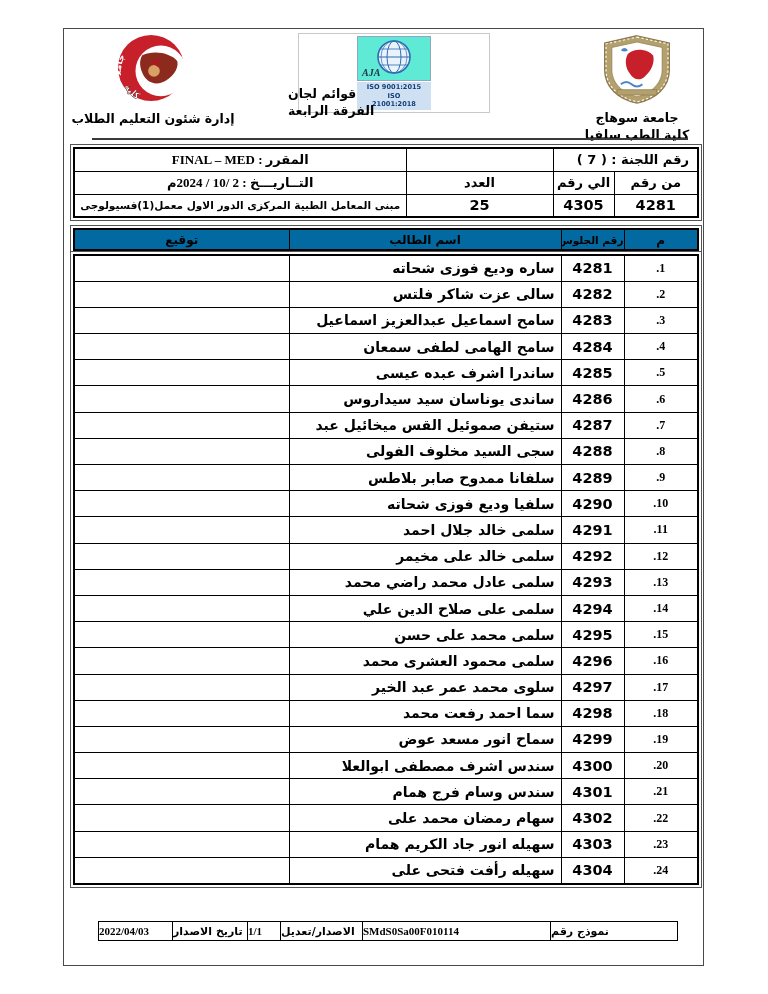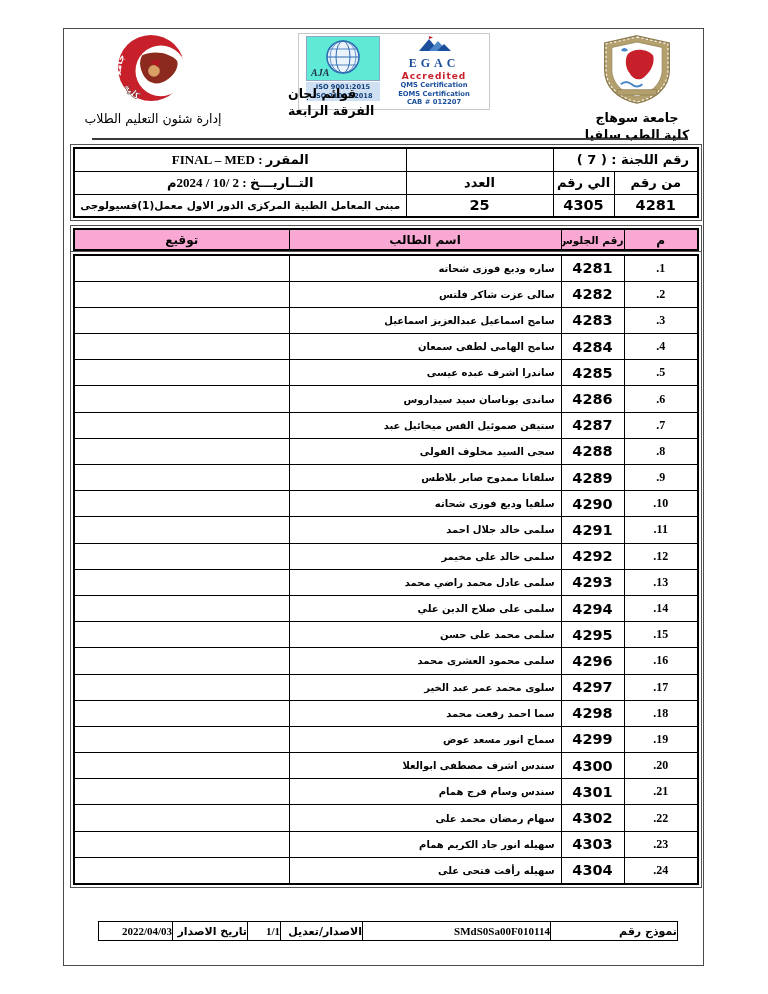--- a/index.html
+++ b/index.html
@@ -9,60 +9,60 @@
     font-family:"DejaVu Sans", sans-serif; color:#000; overflow:hidden; direction:rtl;
   }
   .frame {
     position:absolute; left:63px; top:28px; width:641px; height:938px;
     border:1.5px solid #4a4a4a;
   }
   
   .univ-block { position:absolute; left:572px; top:34px; width:130px; text-align:center; }
   .univ-text { font-weight:bold; font-size:12.5px; line-height:15px; margin-top:2px; }
   .dept-block { position:absolute; left:68px; top:32px; width:170px; text-align:center; }
-  .dept-text { font-weight:normal; font-size:12.5px; margin-top:3px; }
+  .dept-text { font-weight:bold; font-size:12.5px; margin-top:3px; }
   .certs { position:absolute; left:298px; top:33px; width:192px; display:flex; gap:6px;
            align-items:flex-start; justify-content:center; border:1px solid #c9c9c9;
            background:#fff; padding:2px 4px; }
   .egac-box { width:96px; text-align:center; }
   .egac-name { color:#1b4f9c; font-weight:bold; font-size:12px; letter-spacing:4px;
                font-family:"Liberation Serif","DejaVu Serif",serif; }
   .egac-acc { color:#c8202b; font-weight:bold; font-size:9px; letter-spacing:1px; }
   .egac-line { color:#1b4f9c; font-weight:bold; font-size:6.8px; line-height:8.5px; }
   .aja-box { width:74px; text-align:center; }
   .aja-frame { border:1px solid #8fa6c6; padding:1px 0 0; background:#5eead4; position:relative; }
   .aja-name { position:absolute; left:4px; bottom:2px; font-weight:bold; font-style:italic;
               font-size:10px; color:#23344e; font-family:"Liberation Serif","DejaVu Serif",serif; }
   .iso-strip { background:#cfe0f2; color:#123d7a; font-weight:bold; font-size:6.6px;
-               line-height:8.5px; margin-top:1px; padding:1px 0; direction:ltr; }
+               line-height:8.5px; margin-top:1px; padding:1px 8px; direction:ltr; }
   .center-titles { position:absolute; left:288px; top:86px; width:212px; text-align:left;
                    font-weight:bold; font-size:12.5px; line-height:16.5px; }
   .hdr-sep { position:absolute; left:92px; top:138px; width:596px; border-top:2px solid #3a3a3a; }
   
   table { border-collapse:collapse; table-layout:fixed; direction:rtl; }
   .dbl { box-shadow:0 0 0 2px #fff, 0 0 0 3px #555; }
   .info-table { position:absolute; left:73px; top:147px; width:624px; border:2px solid #000; }
   .info-table td { border:1px solid #000; height:23px; text-align:center;
                    font-weight:bold; font-size:13px; overflow:hidden; white-space:nowrap; }
   .cell-right { text-align:right !important; padding-right:8px; }
   .serif-mix { font-family:"Liberation Serif","DejaVu Sans",serif; }
   .loc-cell { font-size:10.5px !important;margin-top:35px; }
   .num-cell { font-size:14.5px !important; font-family:"DejaVu Sans",sans-serif; }
   .hdr-table { position:absolute; left:73px; top:228px; width:624px; border:2px solid #000; }
-  .hdr-table td { border:1px solid #000; height:21px; background:#f9a8d4; text-align:center;
+  .hdr-table td { border:1px solid #000; height:21px; background:#0369a1; text-align:center;
                   font-weight:bold; font-size:12px; overflow:hidden; white-space:nowrap; }
   .hdr-seat { font-size:10.5px !important; }
   .data-table { position:absolute; left:73px; top:254px; width:624px; border:2px solid #000; }
   .data-table td { border:1px solid #000; height:26.2px; overflow:hidden; white-space:nowrap; }
   .td-serial { text-align:center; font-weight:bold; font-size:12px;
                font-family:"Liberation Serif","DejaVu Sans",serif; }
   .td-seat { text-align:center; font-weight:bold; font-size:14.5px; }
-  .td-name { text-align:right; padding-right:6px; font-size:10px; font-weight:600; }
+  .td-name { text-align:right; padding-right:6px; font-size:14px; font-weight:600; }
   .footer-table { position:absolute; left:98px; top:921px; width:579px; border:1px solid #000; }
-  .footer-table td { border:1px solid #000; height:19px; text-align:right; font-weight:bold;
+  .footer-table td { border:1px solid #000; height:19px; text-align:left; font-weight:bold;
                      font-size:11px; overflow:hidden; white-space:nowrap; }
   .ltr { direction:ltr; }
 </style>
 </head>
 <body>
 
 <div class="page">
   <div class="frame"></div>
 
   <div class="univ-block">
@@ -98,35 +98,20 @@
         </text>
         <text font-size="9.5" font-weight="bold" fill="#fff" stroke="#5a1212" stroke-width="0.4" font-family="DejaVu Sans, sans-serif">
           <textPath href="#arcBot" startOffset="28%">كلية الطب</textPath>
         </text>
       </svg>
     </span>
     <div class="dept-text">إدارة شئون التعليم الطلاب</div>
   </div>
 
   <div class="certs">
-    <div class="egac-box">
-      <span>
-        <svg width="46" height="16" viewBox="0 0 46 16">
-          <path d="M8 15 L18 3 L28 15 Z" fill="#1b4f9c"></path>
-          <path d="M18 15 L27 5 L36 15 Z" fill="#4a86c8"></path>
-          <path d="M26 15 L33 8 L40 15 Z" fill="#1b4f9c"></path>
-          <path d="M18 3 l0 -3 l4 1.5 l-4 1.5" fill="#c8202b"></path>
-        </svg>
-      </span>
-      <div class="egac-name">EGAC</div>
-      <div class="egac-acc">Accredited</div>
-      <div class="egac-line ltr">QMS Certification</div>
-      <div class="egac-line ltr">EOMS Certification</div>
-      <div class="egac-line ltr">CAB # 012207</div>
-    </div>
     <div class="aja-box">
       <div class="aja-frame">
         <span>
           <svg width="54" height="38" viewBox="0 0 54 38">
             <circle cx="27" cy="19" r="16" fill="#eaf2fb" stroke="#2e6db4" stroke-width="1.6"></circle>
             <ellipse cx="27" cy="19" rx="7" ry="16" fill="none" stroke="#2e6db4" stroke-width="1"></ellipse>
             <ellipse cx="27" cy="19" rx="13" ry="16" fill="none" stroke="#2e6db4" stroke-width="0.7"></ellipse>
             <line x1="11" y1="19" x2="43" y2="19" stroke="#2e6db4" stroke-width="1"></line>
             <line x1="13" y1="11" x2="41" y2="11" stroke="#2e6db4" stroke-width="0.8"></line>
             <line x1="13" y1="27" x2="41" y2="27" stroke="#2e6db4" stroke-width="0.8"></line>

